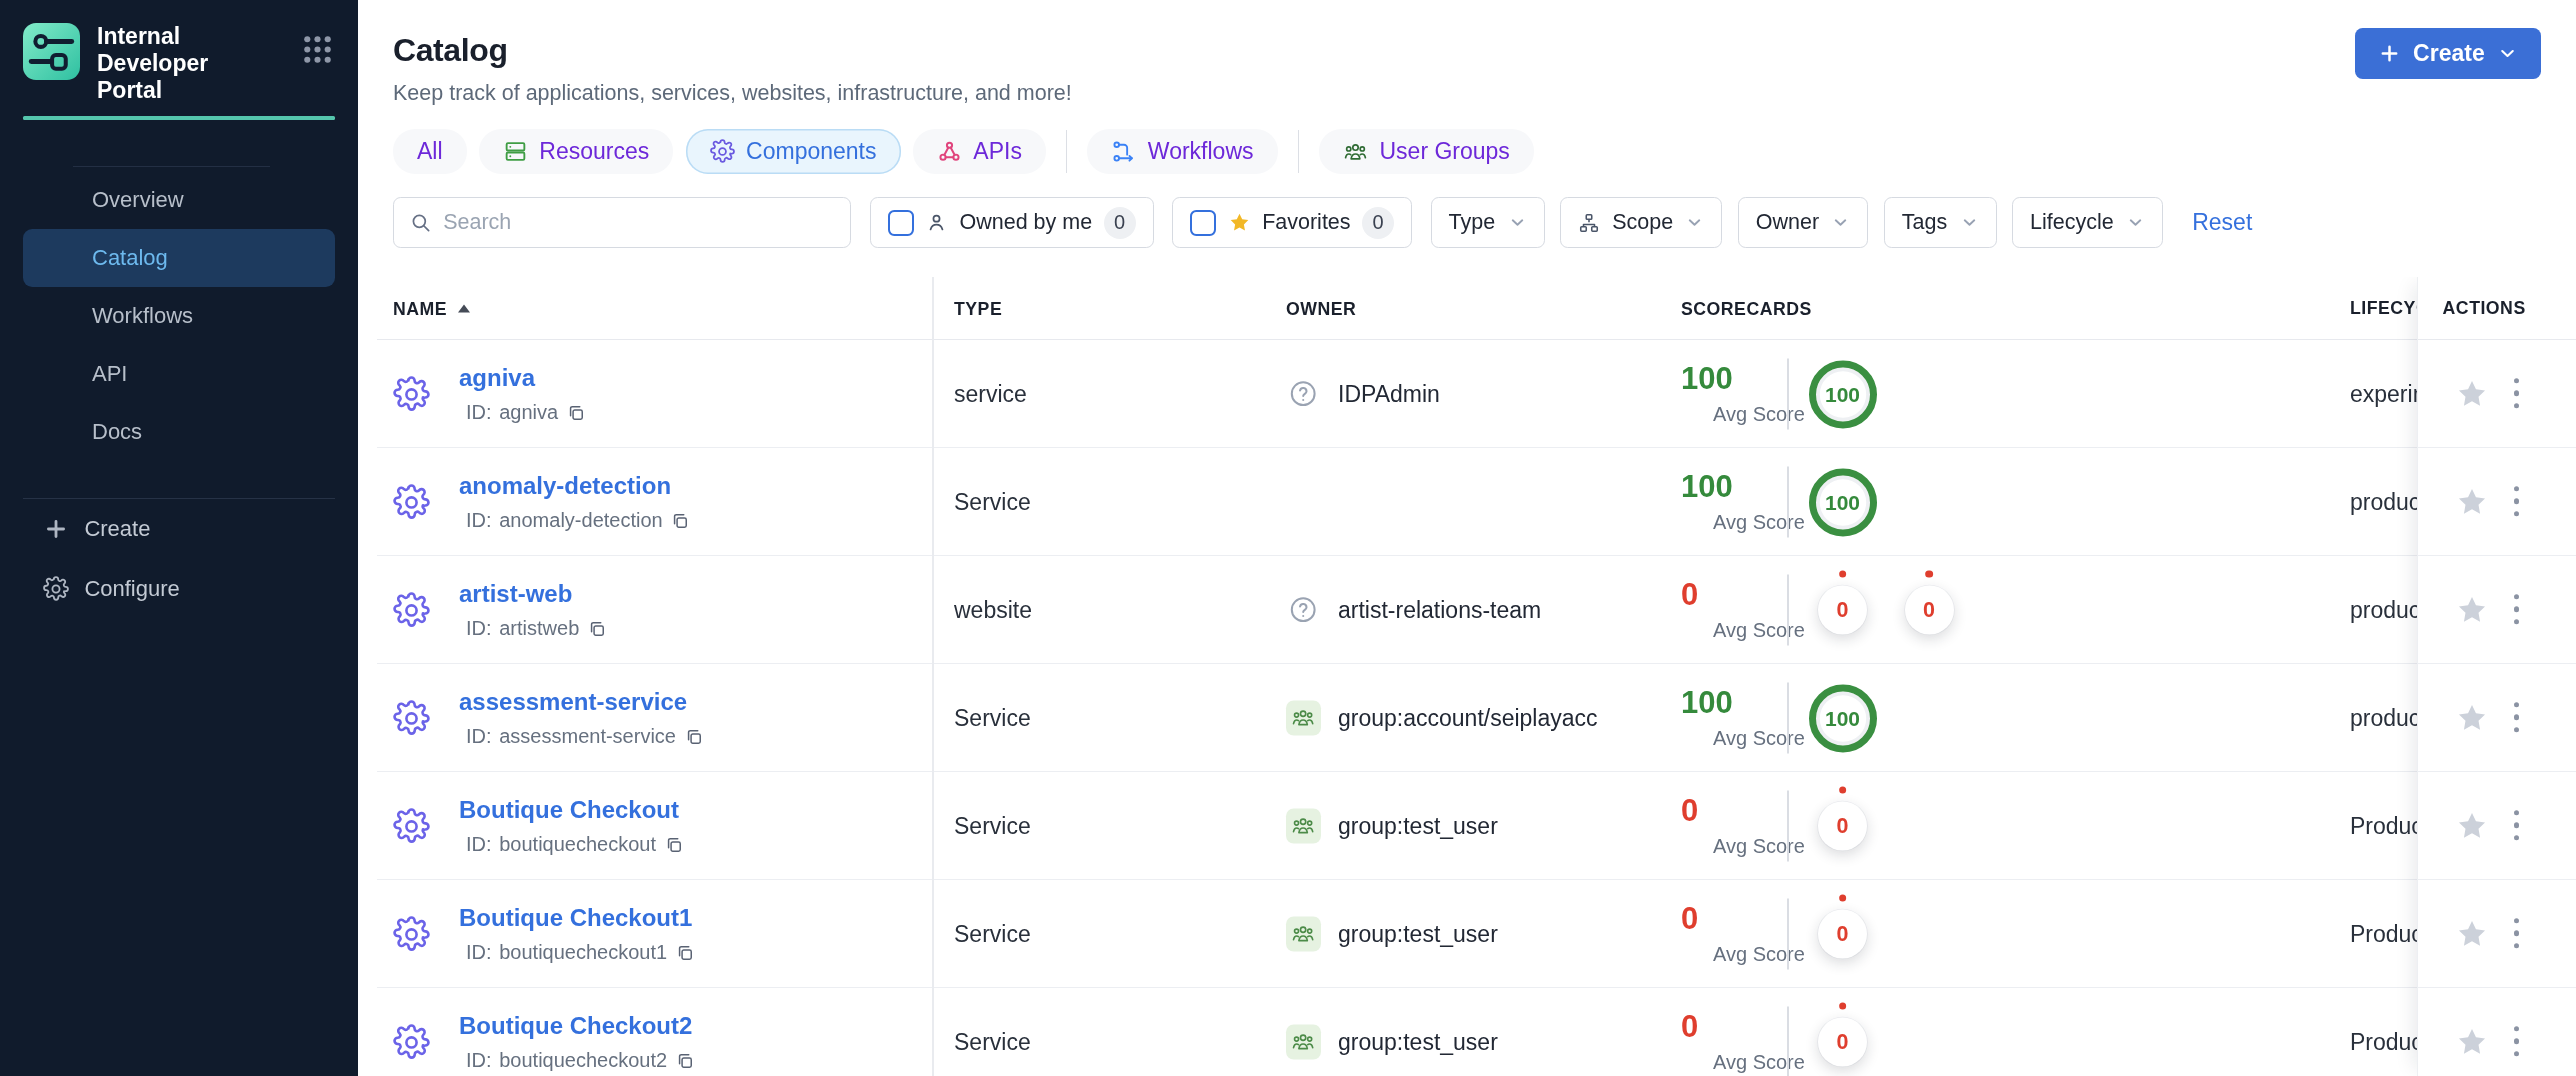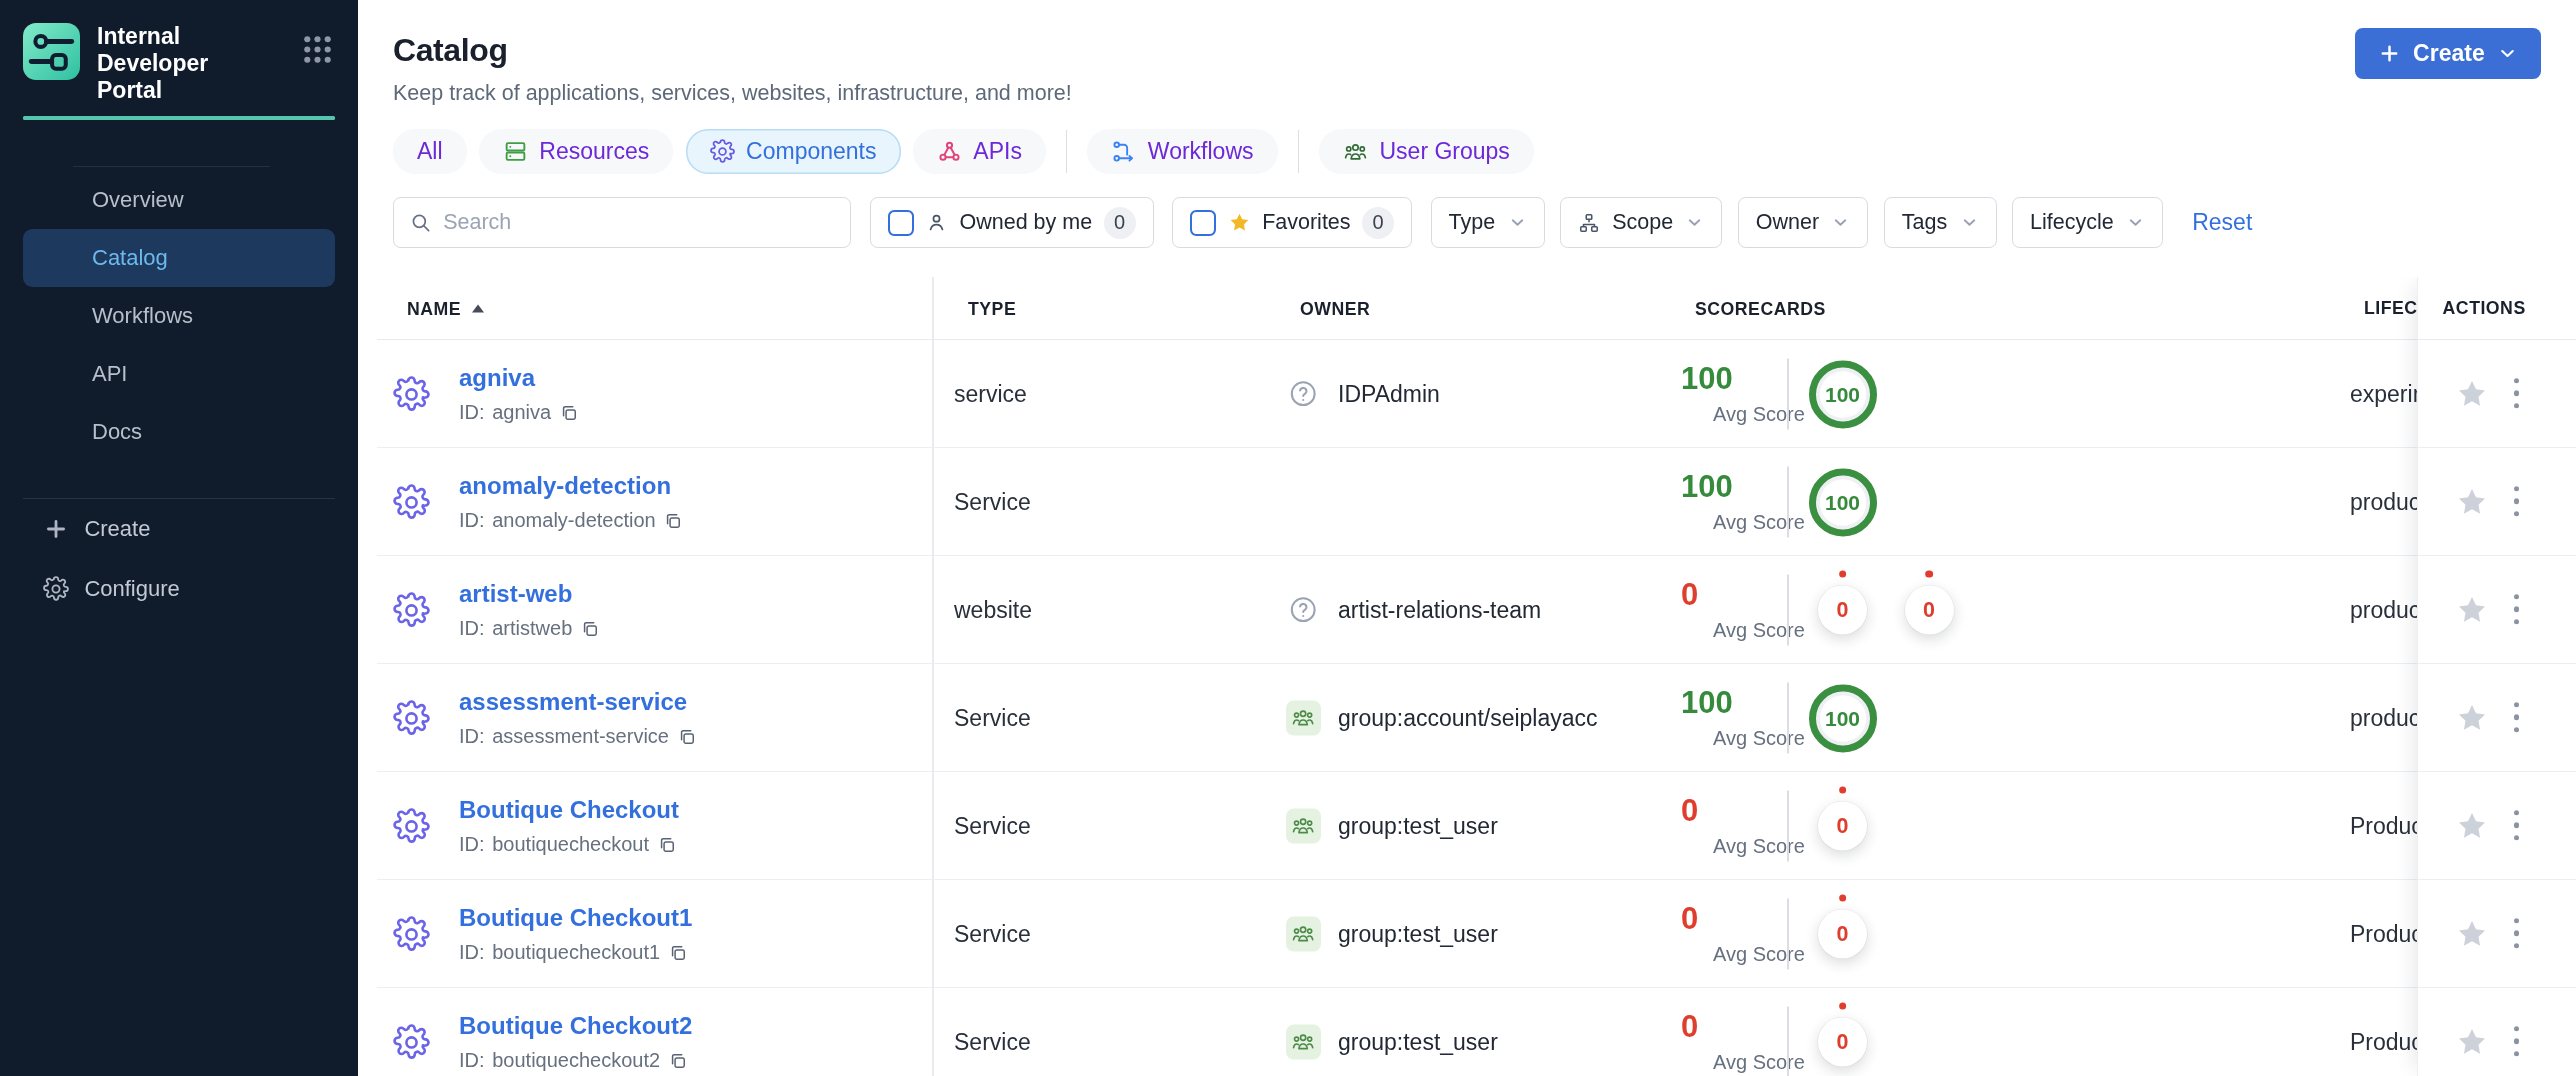--- a/index.html
+++ b/index.html
@@ -60,36 +60,36 @@
   .dd { height: 51px; border: 1.5px solid #d6dae1; border-radius: 7.7px; display: flex; align-items: center; gap: 12.3px; padding: 0 17px; font-size: 21.5px; color: #222834; cursor: pointer; white-space: nowrap; }
   .dd-icon { width: 22px; height: 22px; color: #4a5568; }
   .dd-icon:empty { display: none; }
   .dd-chevron { width: 19px; height: 19px; color: #98a2b3; }
   .reset { font-size: 23px; color: #3470dd; font-weight: 500; margin-left: 10.8px; cursor: pointer; text-decoration: none; }
 
   
   .table { position: absolute; top: 277px; left: 0; right: 0; bottom: 0; overflow: hidden; }
   .thead { position: absolute; top: 0; left: 0; right: 0; height: 63px; }
   .thead::after { content: ""; position: absolute; left: 19px; right: 0; bottom: 0; height: 1.5px; background: #e7e9ee; }
-  .th { position: absolute; top: 50%; transform: translateY(-50%); font-size: 17.7px; font-weight: 700; color: #1a202c; letter-spacing: 0.5px; white-space: nowrap; display: flex; align-items: center; margin-left: 14px; }
+  .th { position: absolute; top: 50%; transform: translateY(-50%); font-size: 17.7px; font-weight: 700; color: #1a202c; letter-spacing: 0.5px; white-space: nowrap; display: flex; align-items: center; }
   .th-name { left: 35px; }
   .th-type { left: 596px; }
   .th-owner { left: 928px; }
   .th-score { left: 1323px; }
   .th-life { left: 1992px; width: 68px; overflow: hidden; display: block; line-height: 63px; top: 0; transform: none; }
   .sort-up { width: 0; height: 0; border-left: 6.2px solid transparent; border-right: 6.2px solid transparent; border-bottom: 8.5px solid #454b57; margin-left: 10.8px; }
   .col-div { position: absolute; top: 0; bottom: 0; left: 574px; width: 1.5px; background: #e9ebef; z-index: 1; }
 
   .rows { position: absolute; top: 63px; left: 0; right: 0; bottom: 0; }
   .trow { position: relative; height: 108px; }
   .trow::after { content: ""; position: absolute; left: 19px; right: 0; bottom: 0; height: 1.5px; background: #eceef2; }
   .cell-name { position: absolute; left: 35px; top: 50%; transform: translateY(-50%); display: flex; align-items: center; gap: 29px; }
   .row-gear { width: 37px; height: 37px; color: #6b63e8; flex: none; }
   .name-link { font-size: 24px; font-weight: 600; color: #3470dd; text-decoration: none; display: block; cursor: pointer; }
-  .id-line { margin-top: 9.2px; font-size: 20px; color: #66707f; display: flex; align-items: center; gap: 7.7px; }
+  .id-line { margin-top: 9.2px; font-size: 20px; color: #66707f; display: flex; align-items: center; gap: 7.7px; margin-left: 7px; }
   .copy-ic { width: 20px; height: 20px; color: #596273; cursor: pointer; }
   .cell-type { position: absolute; left: 596px; top: 50%; transform: translateY(-50%); font-size: 23px; color: #29303b; }
   .cell-owner { position: absolute; left: 928px; top: 50%; transform: translateY(-50%); display: flex; align-items: center; gap: 17px; font-size: 23px; color: #222834; }
   .owner-badge { width: 35px; height: 35px; display: grid; place-items: center; flex: none; }
   .ob-group { background: #e6f2e1; border-radius: 7.7px; color: #4c8b48; padding: 5.4px; }
   .ob-unknown { color: #9aa3b2; padding: 2.3px; }
   .cell-score { position: absolute; left: 1323px; top: 50%; transform: translateY(-50%); display: flex; align-items: center; }
   .score-meta { width: 106px; }
   .score-num { font-size: 31px; font-weight: 700; line-height: 1; }
   .trow.score-green .score-num { color: #358a3c; }

